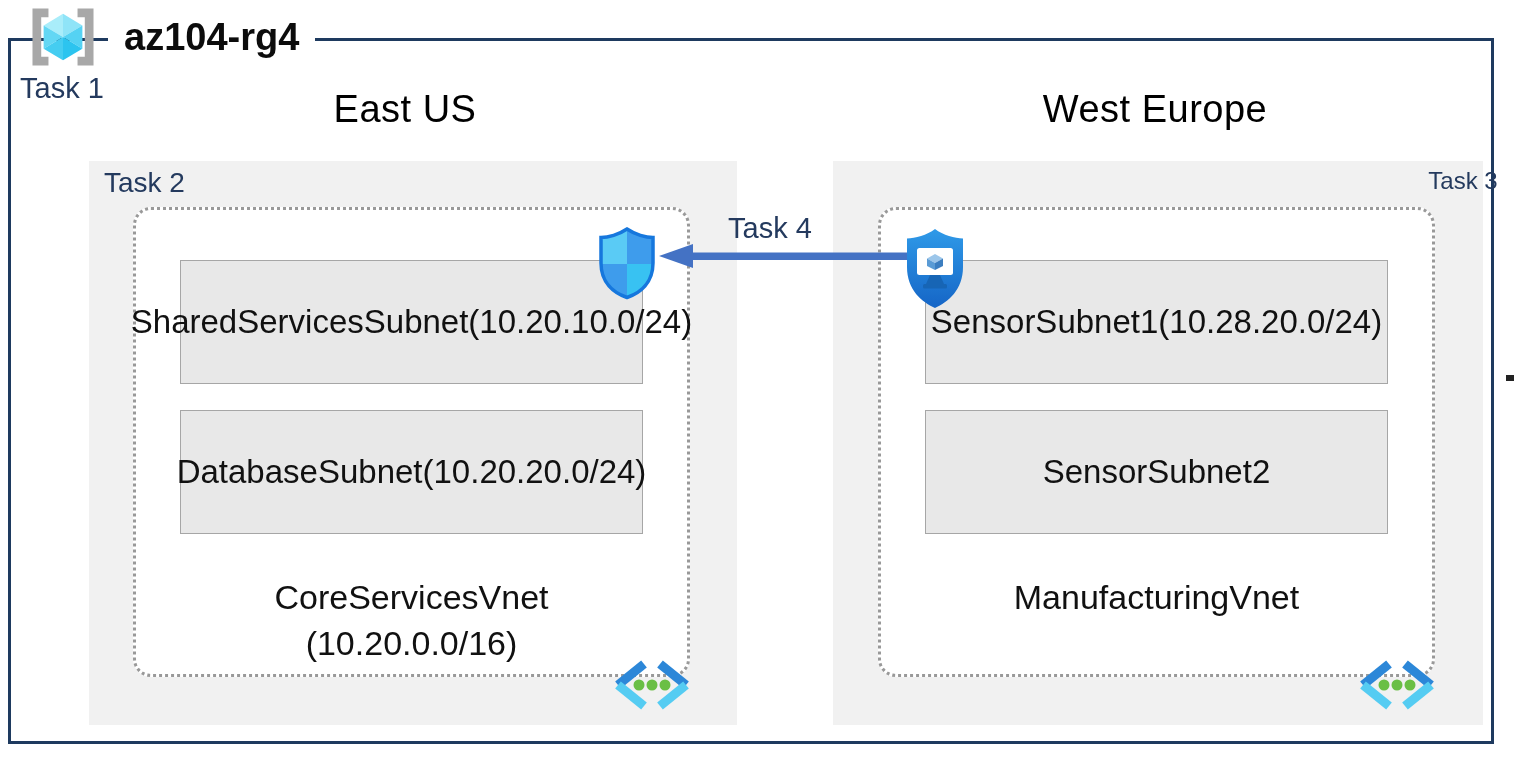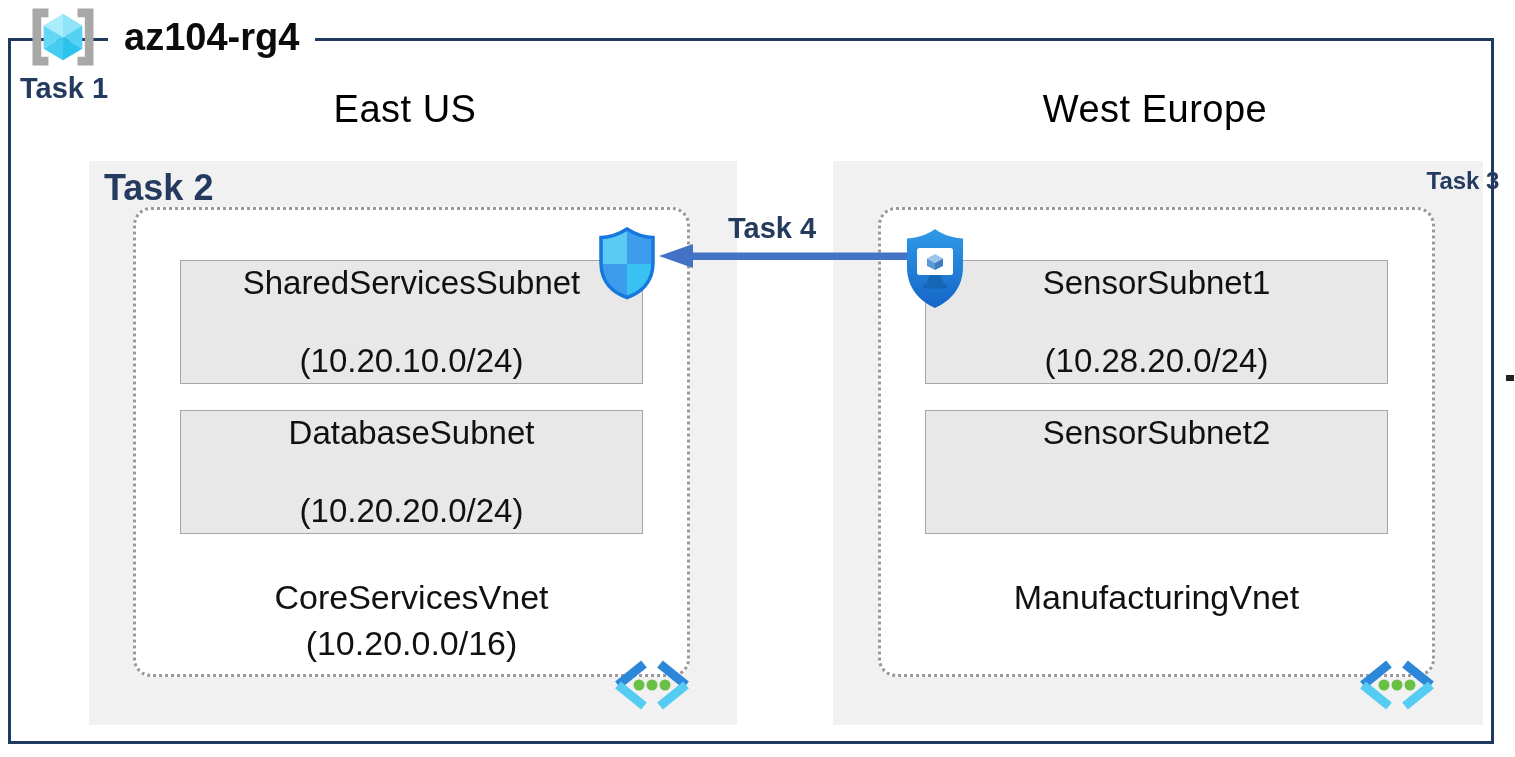--- a/index.html
+++ b/index.html
@@ -6,43 +6,43 @@
   html,body { background:#fff; }
   body { font-family:"Liberation Sans", sans-serif; }
   .canvas { position:relative; width:1515px; height:757px; background:#fff; overflow:hidden; }
 
   .outer-box { position:absolute; left:8px; top:38px; width:1486px; height:706px;
                border:3px solid #1e3a5f; background:transparent; }
 
   .rg-icon { position:absolute; left:26px; top:6px; width:74px; height:62px; z-index:3; }
   .rg-title { position:absolute; left:108px; top:12px; z-index:2; background:#fff;
               padding:0 16px; font-size:38px; font-weight:700; color:#0c0c0c; line-height:50px; }
-  .task-label { position:absolute; color:#243a5e; font-weight:700; z-index:4; }
+  .task-label { position:absolute; color:#243a5e; font-weight:400; z-index:4; }
   .task-1 { left:20px; top:72px; font-size:29px; }
-  .task-2 { left:104px; top:167px; font-size:36px; }
+  .task-2 { left:104px; top:167px; font-size:28px; }
   .task-3 { left:1408px; top:167px; font-size:24px; width:110px; text-align:center; }
   .task-4 { left:728px; top:212px; font-size:29px; }
 
   .region-label { position:absolute; top:88px; font-size:38px; font-weight:300; color:#000;
                   text-align:center; letter-spacing:0.5px; }
   .region-east { left:240px; width:330px; }
   .region-west { left:985px; width:340px; }
 
   .region-panel { position:absolute; top:161px; height:564px; background:#f1f1f1; }
   .panel-east { left:89px; width:648px; }
   .panel-west { left:833px; width:650px; }
 
   .vnet-box { position:absolute; top:207px; width:557px; height:470px; background:#fff;
               border:3px dotted #999; border-radius:18px; }
   .vnet-east { left:133px; }
   .vnet-west { left:878px; }
 
   .subnet-box { position:absolute; left:44px; width:463px; height:124px;
                 background:#e8e8e8; border:1px solid #a6a6a6;
-                display:flex; flex-direction:column; justify-content:space-between; align-items:center; }
+                display:flex; justify-content:center; align-items:center; }
   .subnet-1 { top:50px; }
   .subnet-2 { top:200px; }
   .subnet-box .line { font-size:33px; font-weight:300; color:#111; line-height:44px; }
 
   .vnet-label { position:absolute; left:0; top:352px; width:100%; text-align:center;margin-top:12px; }
   .vnet-label .line { font-size:34px; font-weight:300; color:#111; line-height:46px; }
 
   .vnet-icon { position:absolute; left:470px; top:446px; width:92px; height:58px; z-index:5; }
 
   .nsg-icon { position:absolute; left:597px; top:226px; width:60px; height:74px; z-index:6; }

